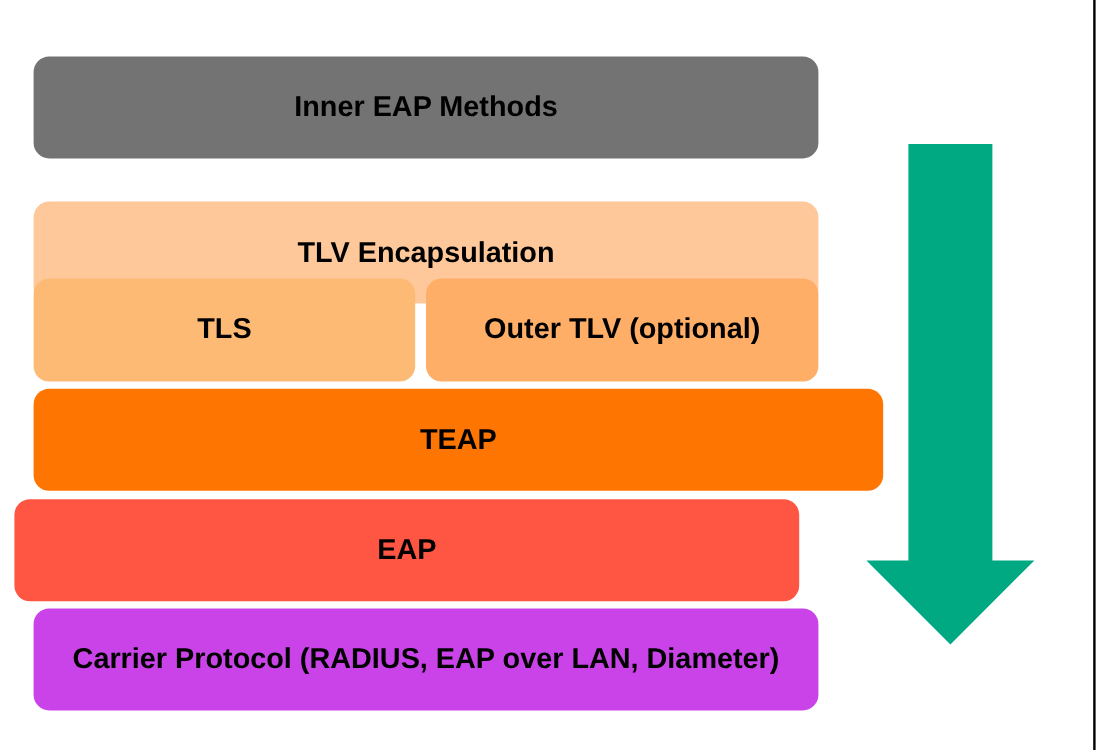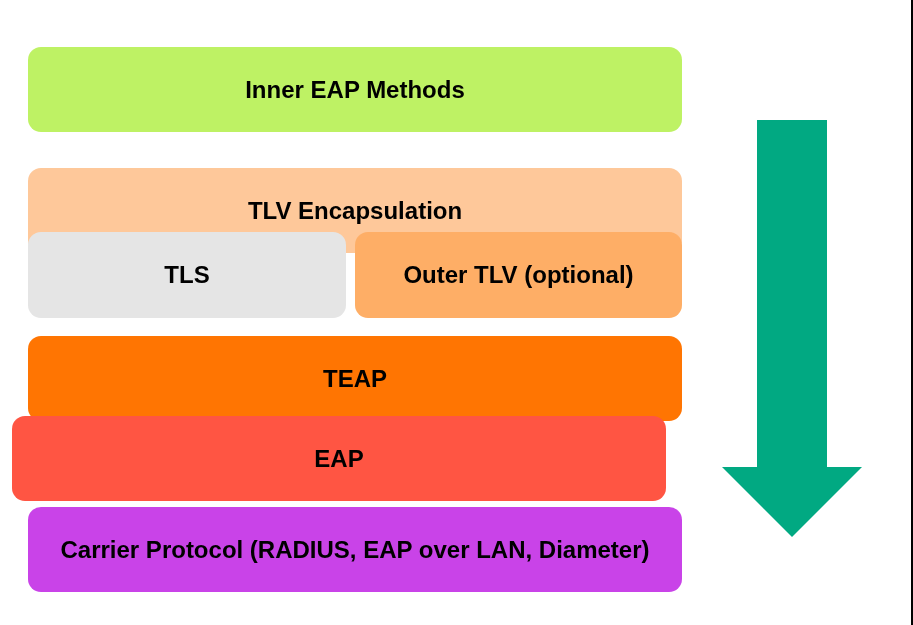--- a/index.html
+++ b/index.html
@@ -17,36 +17,36 @@
       font-size: 24px;
       line-height: 34px;
       color: #000;
       box-sizing: border-box;
       padding: 0 10px;
     }
     #l1 { left: 28px; top: 47px;  width: 654px; height: 85px; }
     #l2 { left: 28px; top: 140px; width: 654px; height: 85px; }
     #l3a { left: 28px; top: 232px; width: 318px; height: 86px; }
     #l3b { left: 355px; top: 232px; width: 327px; height: 86px; }
-    #l4 { left: 28px; top: 336px; width: 654px; height: 85px; }
+    #l4 { left: 28px; top: 324px; width: 708px; height: 85px; }
     #l5 { left: 12px; top: 416px; width: 654px; height: 85px; }
     #l6 { left: 28px; top: 507px; width: 654px; height: 85px; text-align: right; }
     #arrow { position: absolute; left: 722px; top: 120px; }
     #edge-line { position: absolute; left: 911px; top: 0; width: 2px; height: 625px; background: #000; }
   </style>
 </head>
 <body>
 
-<div id="l1" class="layer" style="background: #bef264;">
+<div id="l1" class="layer" style="background: #737373;">
   <span>Inner EAP Methods</span>
 </div>
 <div id="l2" class="layer" style="background: rgb(254, 200, 154); margin-top: 28px;">
   <span>TLV Encapsulation</span>
 </div>
-<div id="l3a" class="layer" style="background: #e5e5e5;">
+<div id="l3a" class="layer" style="background: #fdba74;">
   <span>TLS</span>
 </div>
 <div id="l3b" class="layer" style="background: rgb(254, 174, 102); text-align: right;">
   <span>Outer TLV (optional)</span>
 </div>
 <div id="l4" class="layer" style="background: rgb(255, 117, 2);">
   <span>TEAP</span>
 </div>
 <div id="l5" class="layer" style="background: rgb(255, 85, 67);">
   <span>EAP</span>

